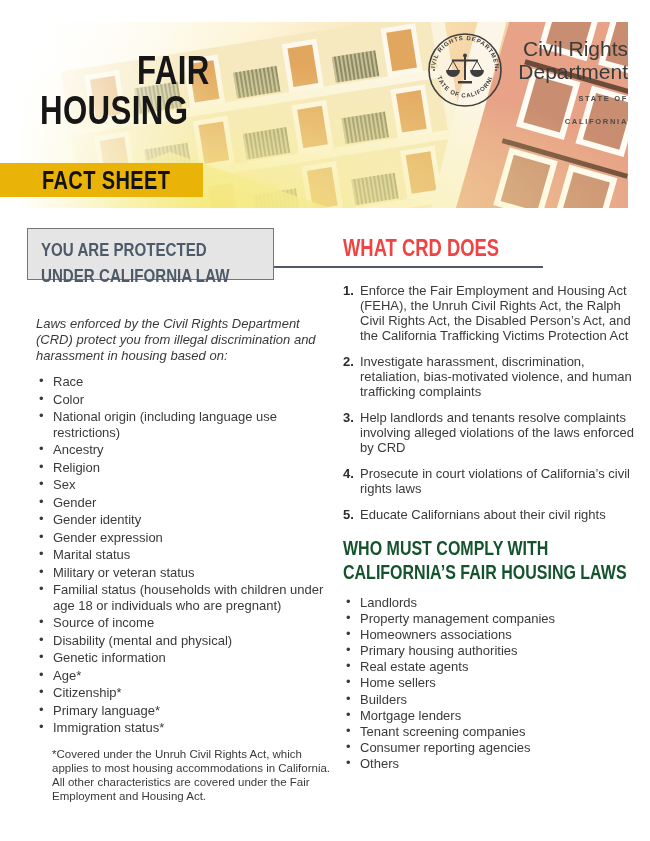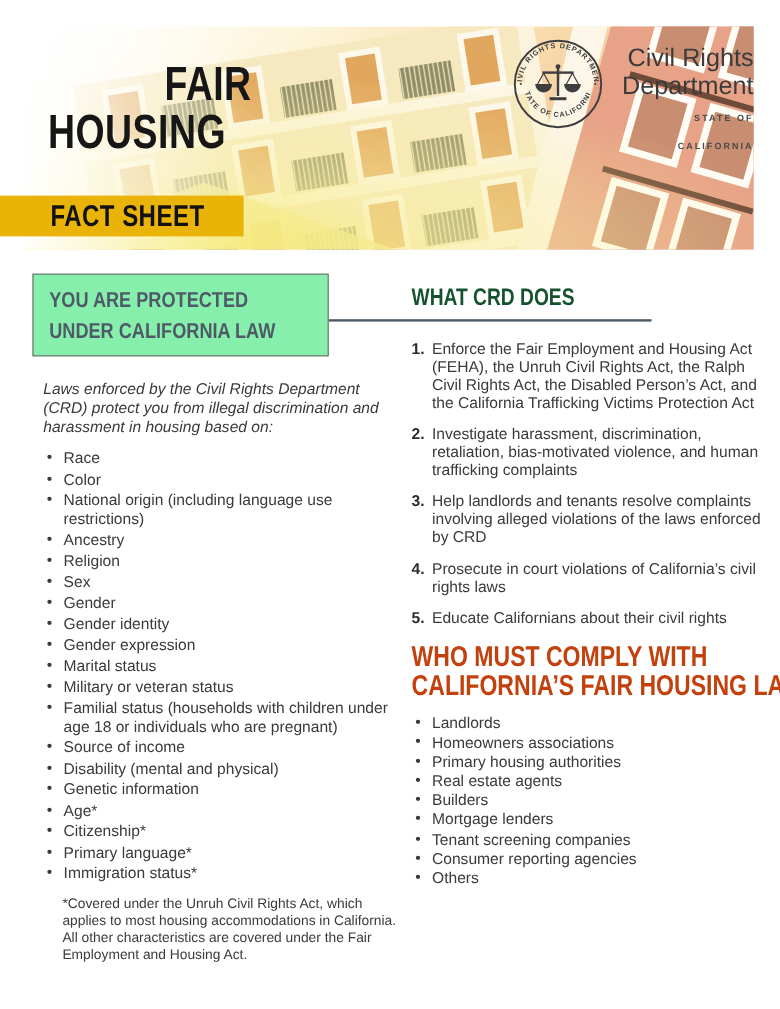--- a/index.html
+++ b/index.html
@@ -21,41 +21,41 @@
   .banner span{display:inline-block;margin-left:40px;line-height:34px;font-size:25px;
                font-weight:700;color:#121212;transform:scaleX(0.8);transform-origin:0 50%;
                letter-spacing:0.5px;white-space:nowrap;}
 
   .logo{position:absolute;left:405px;top:6px;display:flex;}
   .seal{width:80px;height:84px;flex:none;}
   .wordmark{margin-left:7px;padding-top:10px;font-size:21px;line-height:22.5px;color:#3b3b3b;}
   .wordmark .statecal{font-size:7.5px;letter-spacing:1.7px;font-weight:700;color:#4a4a4a;margin-top:5px;}
 
   
-  .protected-box{position:absolute;left:27px;top:228px;width:247px;height:69px;
-                 border:1.6px solid #767676;box-sizing:border-box;background:#86efac;
+  .protected-box{position:absolute;left:27px;top:228px;width:247px;height:52px;
+                 border:1.6px solid #767676;box-sizing:border-box;background:#e5e5e5;
                  padding:8px 0 0 13px;}
   .box-line{font-size:18px;font-weight:700;color:#4e5a68;line-height:26px;}
   .connector{position:absolute;left:274px;top:266px;width:269px;height:2px;background:#4e5a68;}
 
   
   .left-col{position:absolute;left:36px;top:316px;width:298px;}
   .intro{font-size:13px;line-height:16px;margin:0 0 10px 0;font-style:italic;}
   ul.bullets{list-style:none;margin:0;padding:0;}
   ul.bullets li{position:relative;padding-left:17px;font-size:13px;line-height:15.5px;margin-bottom:2px;}
   ul.bullets li::before{content:"\2022";position:absolute;left:3px;top:-1px;color:#3a3a3a;}
   .footnote{font-size:11.5px;line-height:14px;margin:11px 0 0 16px;}
 
   
   .right-col{position:absolute;left:343px;top:237px;width:301px;}
-  .what-heading{font-size:20px;font-weight:700;color:#14532d;line-height:22px;}
+  .what-heading{font-size:23px;font-weight:700;color:#ef4444;line-height:22px;}
   ol.numlist{list-style:none;margin:24px 0 0 0;padding:0;}
   ol.numlist li{display:flex;font-size:13px;line-height:15px;margin-bottom:11px;}
   ol.numlist .n{font-weight:700;color:#2b2b2b;width:17px;flex:none;}
-  .comply-heading{margin-top:14px;font-size:24px;font-weight:700;color:#c2410c;line-height:24px;}
+  .comply-heading{margin-top:14px;font-size:20px;font-weight:700;color:#14532d;line-height:24px;}
   ul.bullets.tight{margin-top:11px;}
   ul.bullets.tight li{margin-bottom:0.5px;line-height:15.6px;}
 </style>
 </head>
 <body>
 
 <div class="page">
 
   <div class="hero">
     <svg class="photo" viewBox="0 0 608 186" preserveAspectRatio="none" aria-hidden="true">
@@ -271,27 +271,29 @@
         </li>
       </ol>
     <div class="comply-heading">
       <div><span class="cond80">WHO MUST COMPLY WITH</span></div>
       <div><span class="cond80">CALIFORNIA’S FAIR HOUSING LAWS</span></div>
     </div>
     <ul class="bullets tight">
 
         <li><span>Landlords</span></li>
 
+        <li><span>Property management companies</span></li>
 
         <li><span>Homeowners associations</span></li>
 
         <li><span>Primary housing authorities</span></li>
 
         <li><span>Real estate agents</span></li>
 
+        <li><span>Home sellers</span></li>
 
 
         <li><span>Builders</span></li>
 
         <li><span>Mortgage lenders</span></li>
 
         <li><span>Tenant screening companies</span></li>
 
         <li><span>Consumer reporting agencies</span></li>
 

